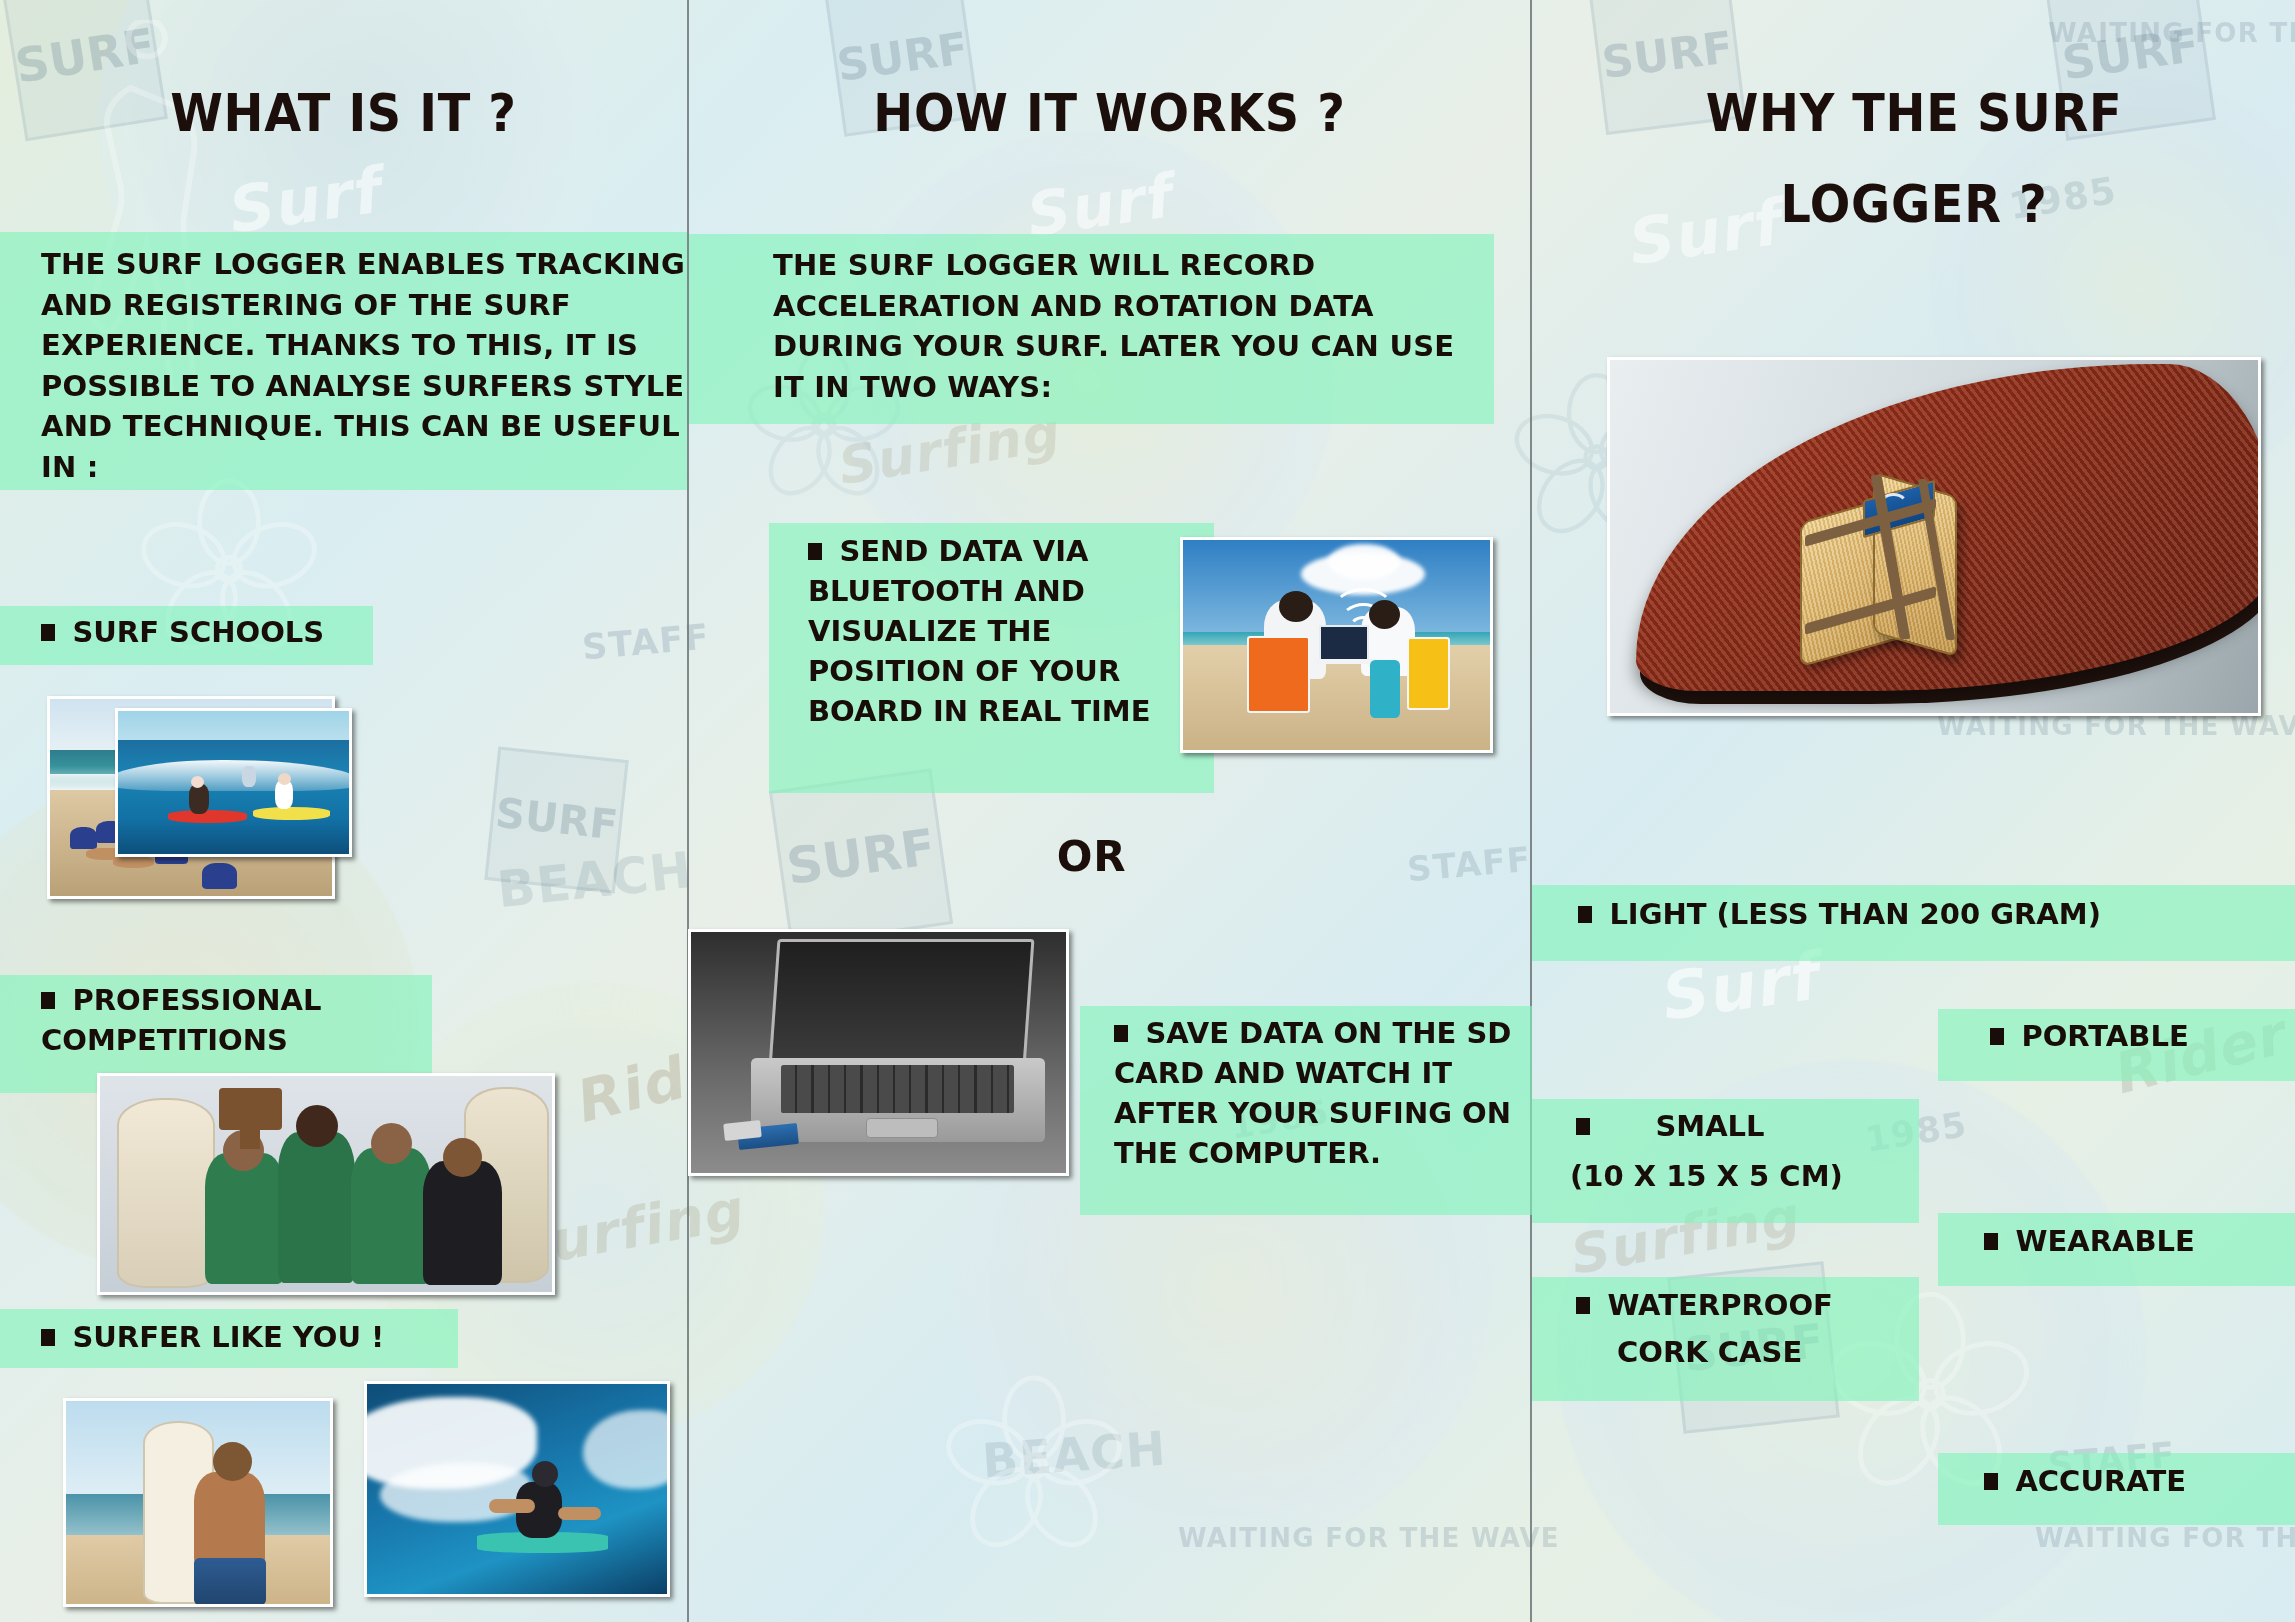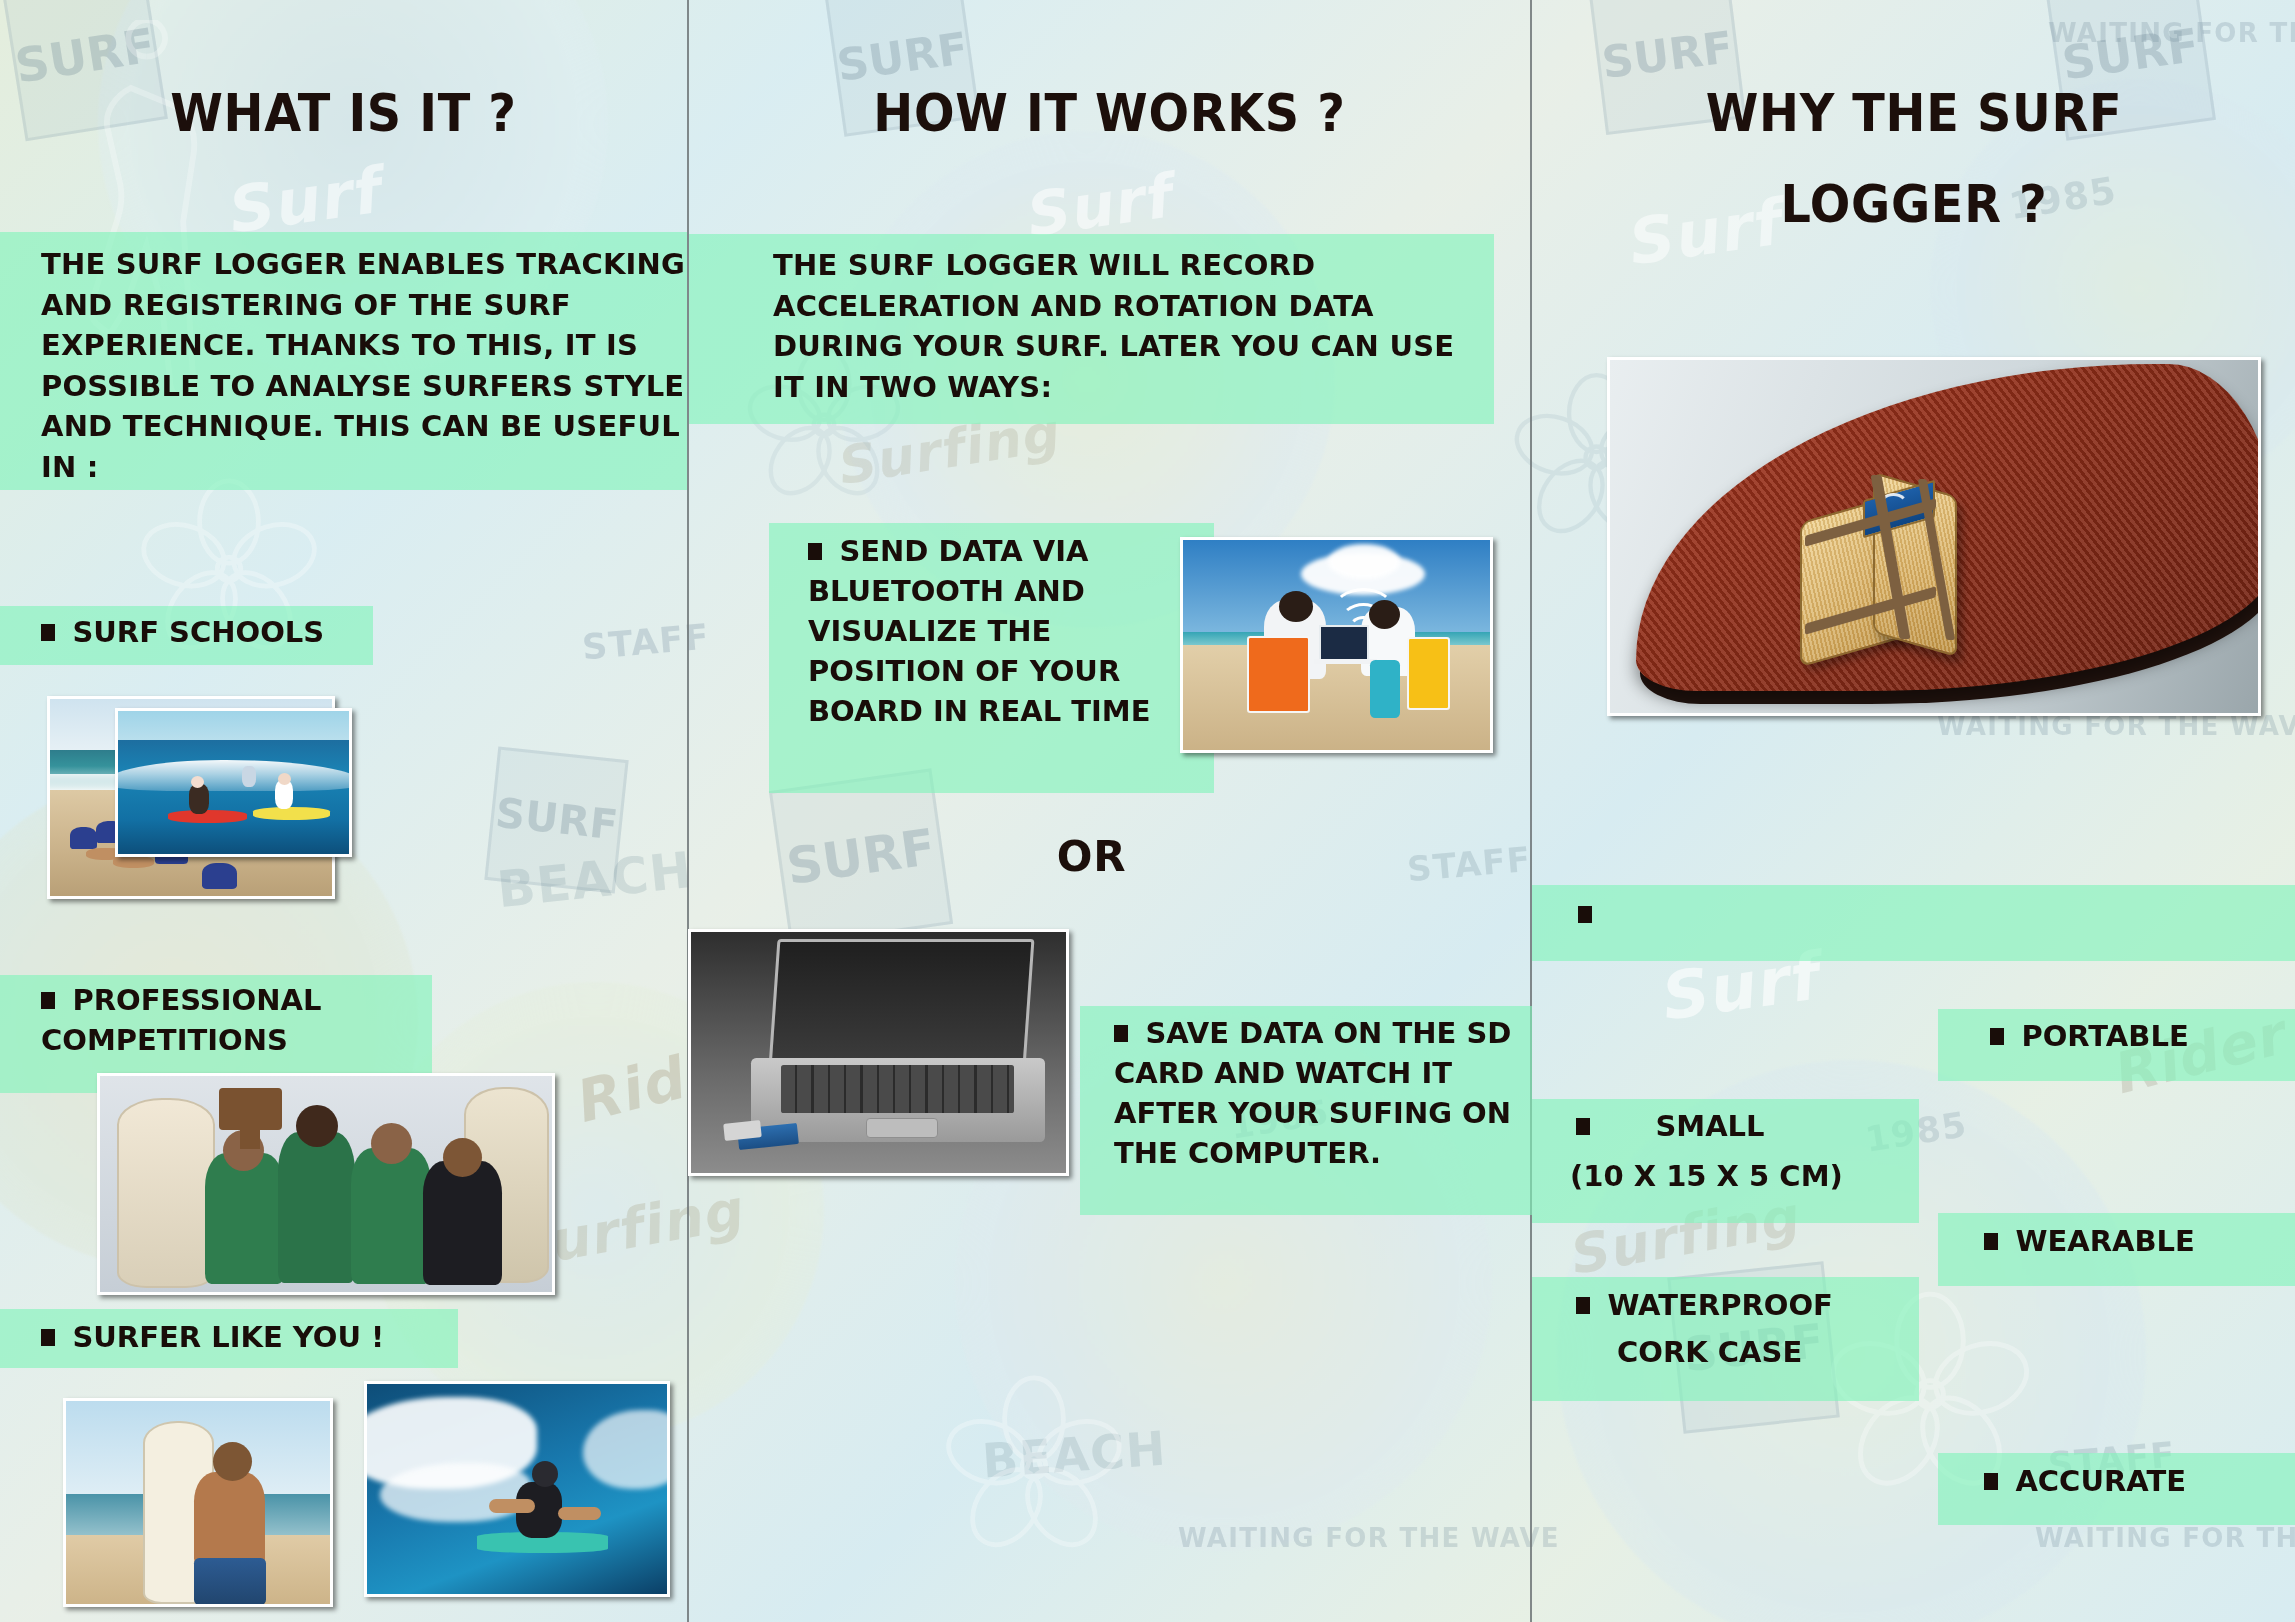--- a/index.html
+++ b/index.html
@@ -566,21 +566,21 @@
         <div class="swirl" style="left:268px; top:133px; width:31px;  height:27.5px;"></div>
         <div class="strap" style="left:195px; top:157px; width:131px; height:10.5px; transform:skewY(-16deg);"></div>
         <div class="strap" style="left:195px; top:245px; width:131px; height:10.5px; transform:skewY(-16deg);"></div>
         <div class="strap" style="left:275px; top:115px; width:10.5px;  height:164px; transform:skewX(10deg);"></div>
         <div class="strap" style="left:322px; top:119px; width:9.2px;  height:161px; transform:skewX(10deg);"></div>
       </div>
     </div>
 
     <div class="band" style="left:0px; top:885px; width:764px; height:76px;"></div>
     <div class="bullet-text" style="position:absolute; left:46px; top:894px; width:720px; z-index:6;">
-      <span class="bullet-sq"></span>
+      <span class="bullet-sq"></span><span>Light (less than 200 gram)</span>
     </div>
 
     <div class="band" style="left:406px; top:1009px; width:358px; height:72px;"></div>
     <div class="bullet-text" style="position:absolute; left:458px; top:1016px; width:308px; z-index:6;">
       <span class="bullet-sq"></span><span>Portable</span>
     </div>
 
     <div class="band" style="left:0px; top:1099px; width:387px; height:124px;"></div>
     <div class="bullet-text" style="position:absolute; left:44px; top:1106px; width:340px; z-index:6;">
       <span class="bullet-sq"></span><span style="margin-left:48px;">Small</span>

